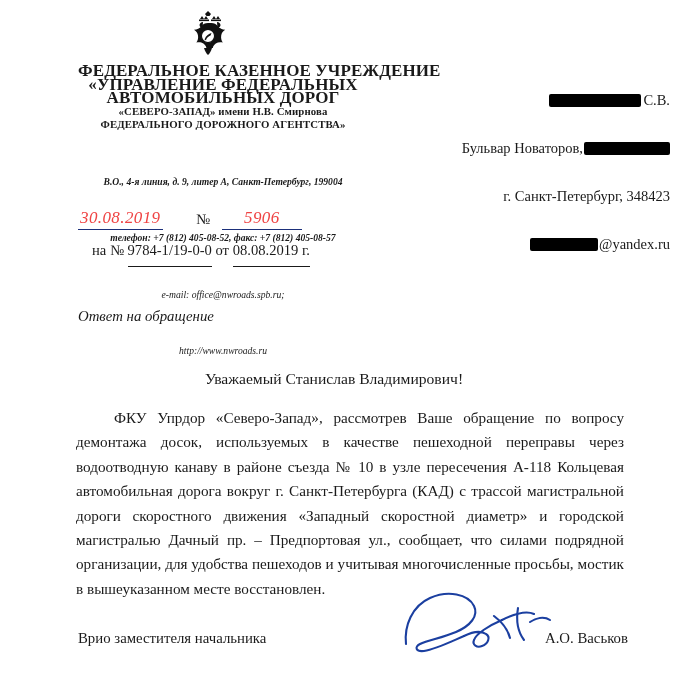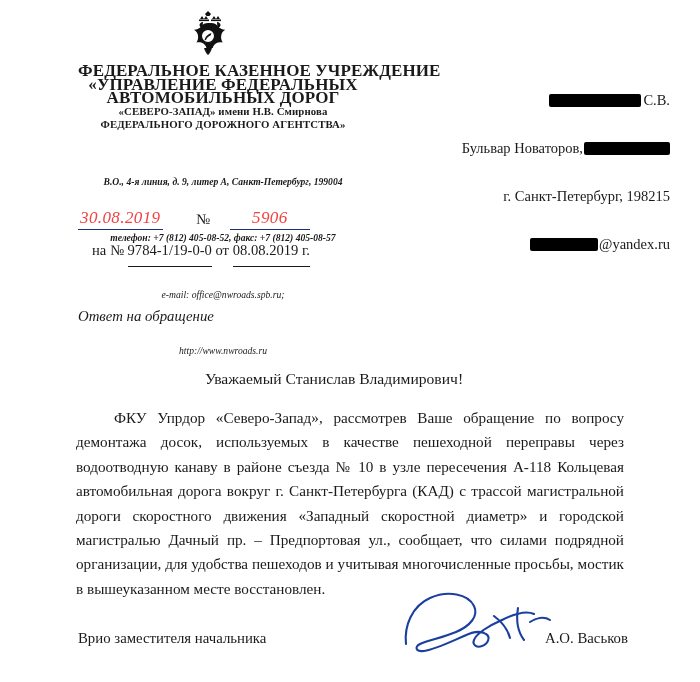--- a/index.html
+++ b/index.html
@@ -120,21 +120,21 @@
     border-bottom: 1.3px solid #1b2f7a;
     padding: 0 2px 1px 2px;
   }
   .reg-no-label {
     position: absolute;
     left: 118px; top: 3px;
     font-size: 14.5px;
   }
   .reg-no-value {
     position: absolute;
-    left: 152px; top: 0;
+    left: 144px; top: 0;
     border-bottom: 1.3px solid #1b2f7a;
     padding: 0 22px 1px 22px;
   }
   .reg-row2 {
     position: absolute;
     left: 14px;
     top: 34px;
     font-size: 14.6px;
     white-space: nowrap;
   }
@@ -241,21 +241,21 @@
   </div>
 
   <div class="addressee">
     <div class="row">
       <span class="redact r1"></span><span>С.В.</span>
     </div>
     <div class="row">
       <span>Бульвар Новаторов,</span><span class="redact r2"></span>
     </div>
     <div class="row">
-      <span>г. Санкт-Петербург, 198215</span>
+      <span>г. Санкт-Петербург, 348423</span>
     </div>
     <div class="row">
       <span class="redact r3"></span><span>@yandex.ru</span>
     </div>
   </div>
 
   <div class="regblock">
     <div class="reg-row1">
       <span class="reg-date hand">30.08.2019</span>
       <span class="reg-no-label">№</span>

